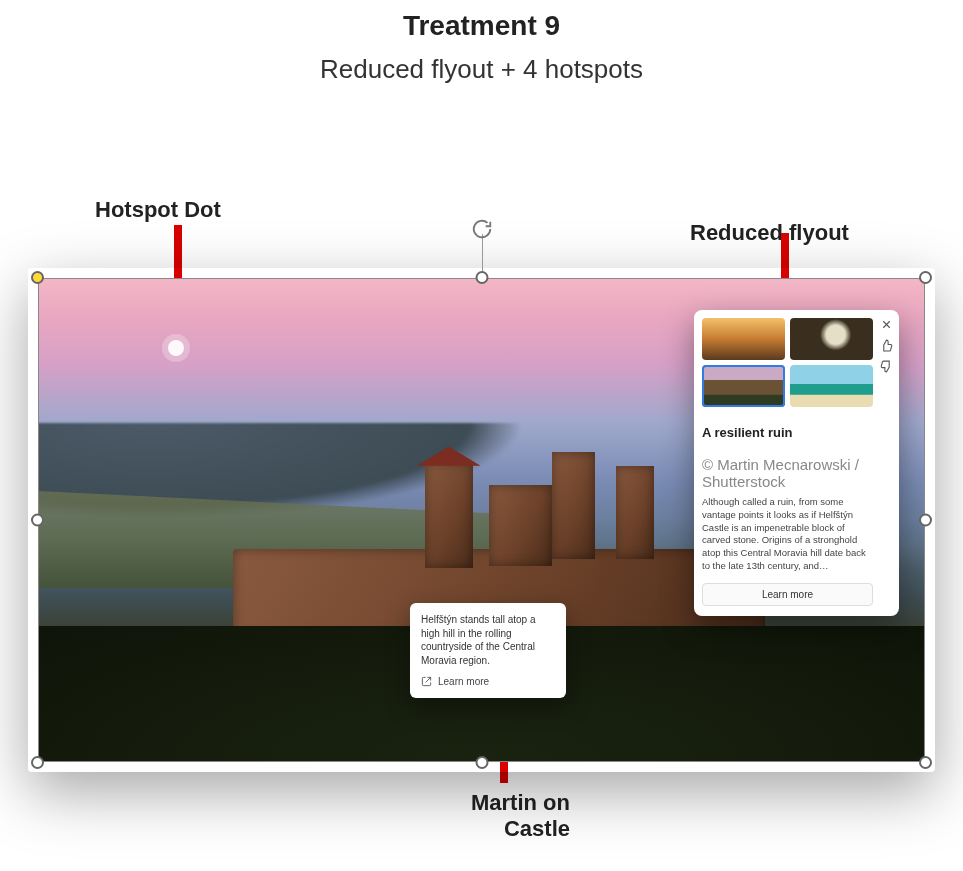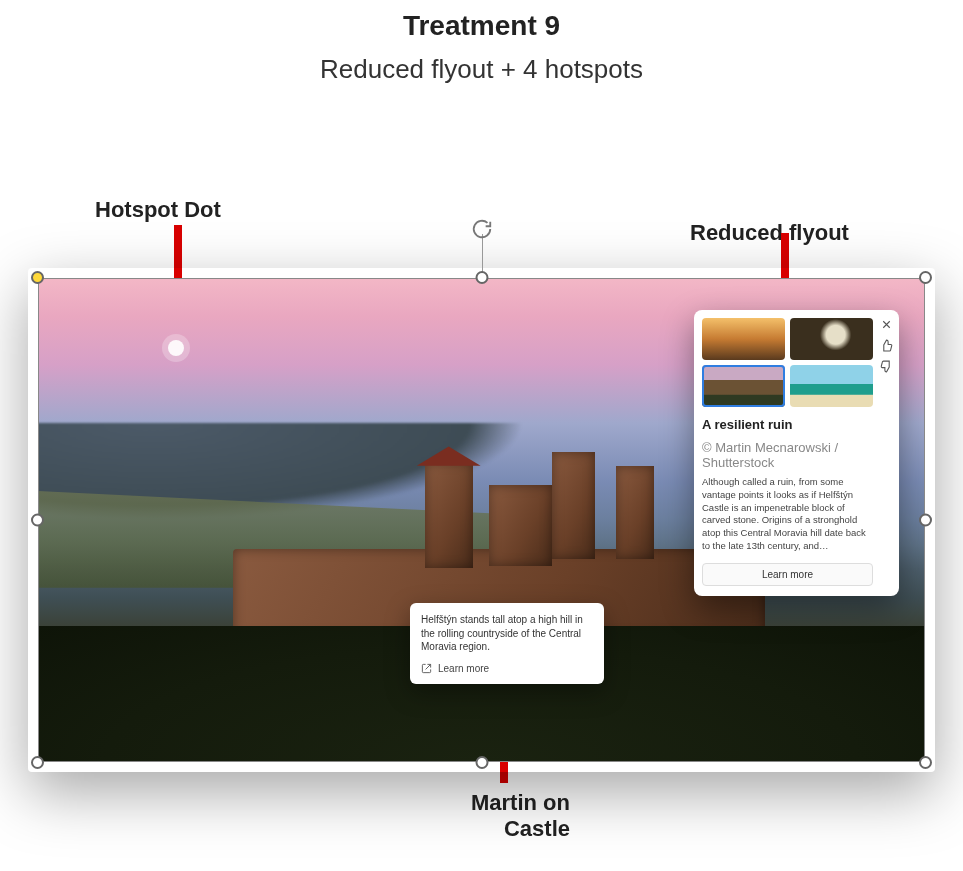--- a/index.html
+++ b/index.html
@@ -153,21 +153,21 @@
     background: rgba(255,255,255,.9);
   }
   .hotspot-dot::after {
     content:""; position:absolute; inset:-6px; border-radius:50%;
     background: rgba(255,255,255,.25);
   }
 
   
   .hover-card {
     position:absolute;
-    width:194px;
+    width:156px;
     background:#fff;
     border-radius:6px;
     box-shadow:0 8px 24px rgba(0,0,0,.35);
     padding:10px 11px 9px;
     font-size:10px;
     line-height:1.35;
     color:#333;
   }
   .hover-card .lm {
     margin-top:8px; display:flex; align-items:center; gap:6px;
@@ -196,22 +196,22 @@
     display:grid; grid-template-columns:1fr 1fr; gap:5px;
   }
   .thumb {
     height:42px; border-radius:4px;
   }
   .thumb.sel { outline:2px solid #2f7de1; outline-offset:-2px; }
   .t1 { background: linear-gradient(to bottom,#f4c06a 0%, #c67b32 50%, #5a3a1e 100%); }
   .t2 { background: radial-gradient(circle at 55% 40%, #e6dfc8 0 18%, #3a2f1e 30% 100%); }
   .t3 { background: linear-gradient(to bottom,#c9a9c3 0 35%, #6b5234 36% 70%, #2f3a22 71% 100%); }
   .t4 { background: linear-gradient(to bottom,#8fd2e8 0 45%, #1f9e8d 46% 70%, #e9dcb3 71% 100%); }
-  .fly-title { font-weight:600; font-size:13px; margin-top:10px; color:#222; }
-  .fly-credit { font-size:13px; color:#888; margin-top:8px; }
+  .fly-title { font-weight:600; font-size:13px; margin-top:18px; color:#222; }
+  .fly-credit { font-size:15px; color:#888; margin-top:16px; }
   .fly-body { font-size:9.5px; color:#444; margin-top:6px; line-height:1.35; }
   .fly-learn {
     margin-top:10px;
     border:1px solid #ddd;
     border-radius:4px;
     text-align:center;
     font-size:10px;
     padding:5px 0;
     color:#333;
     background:#fafafa;

